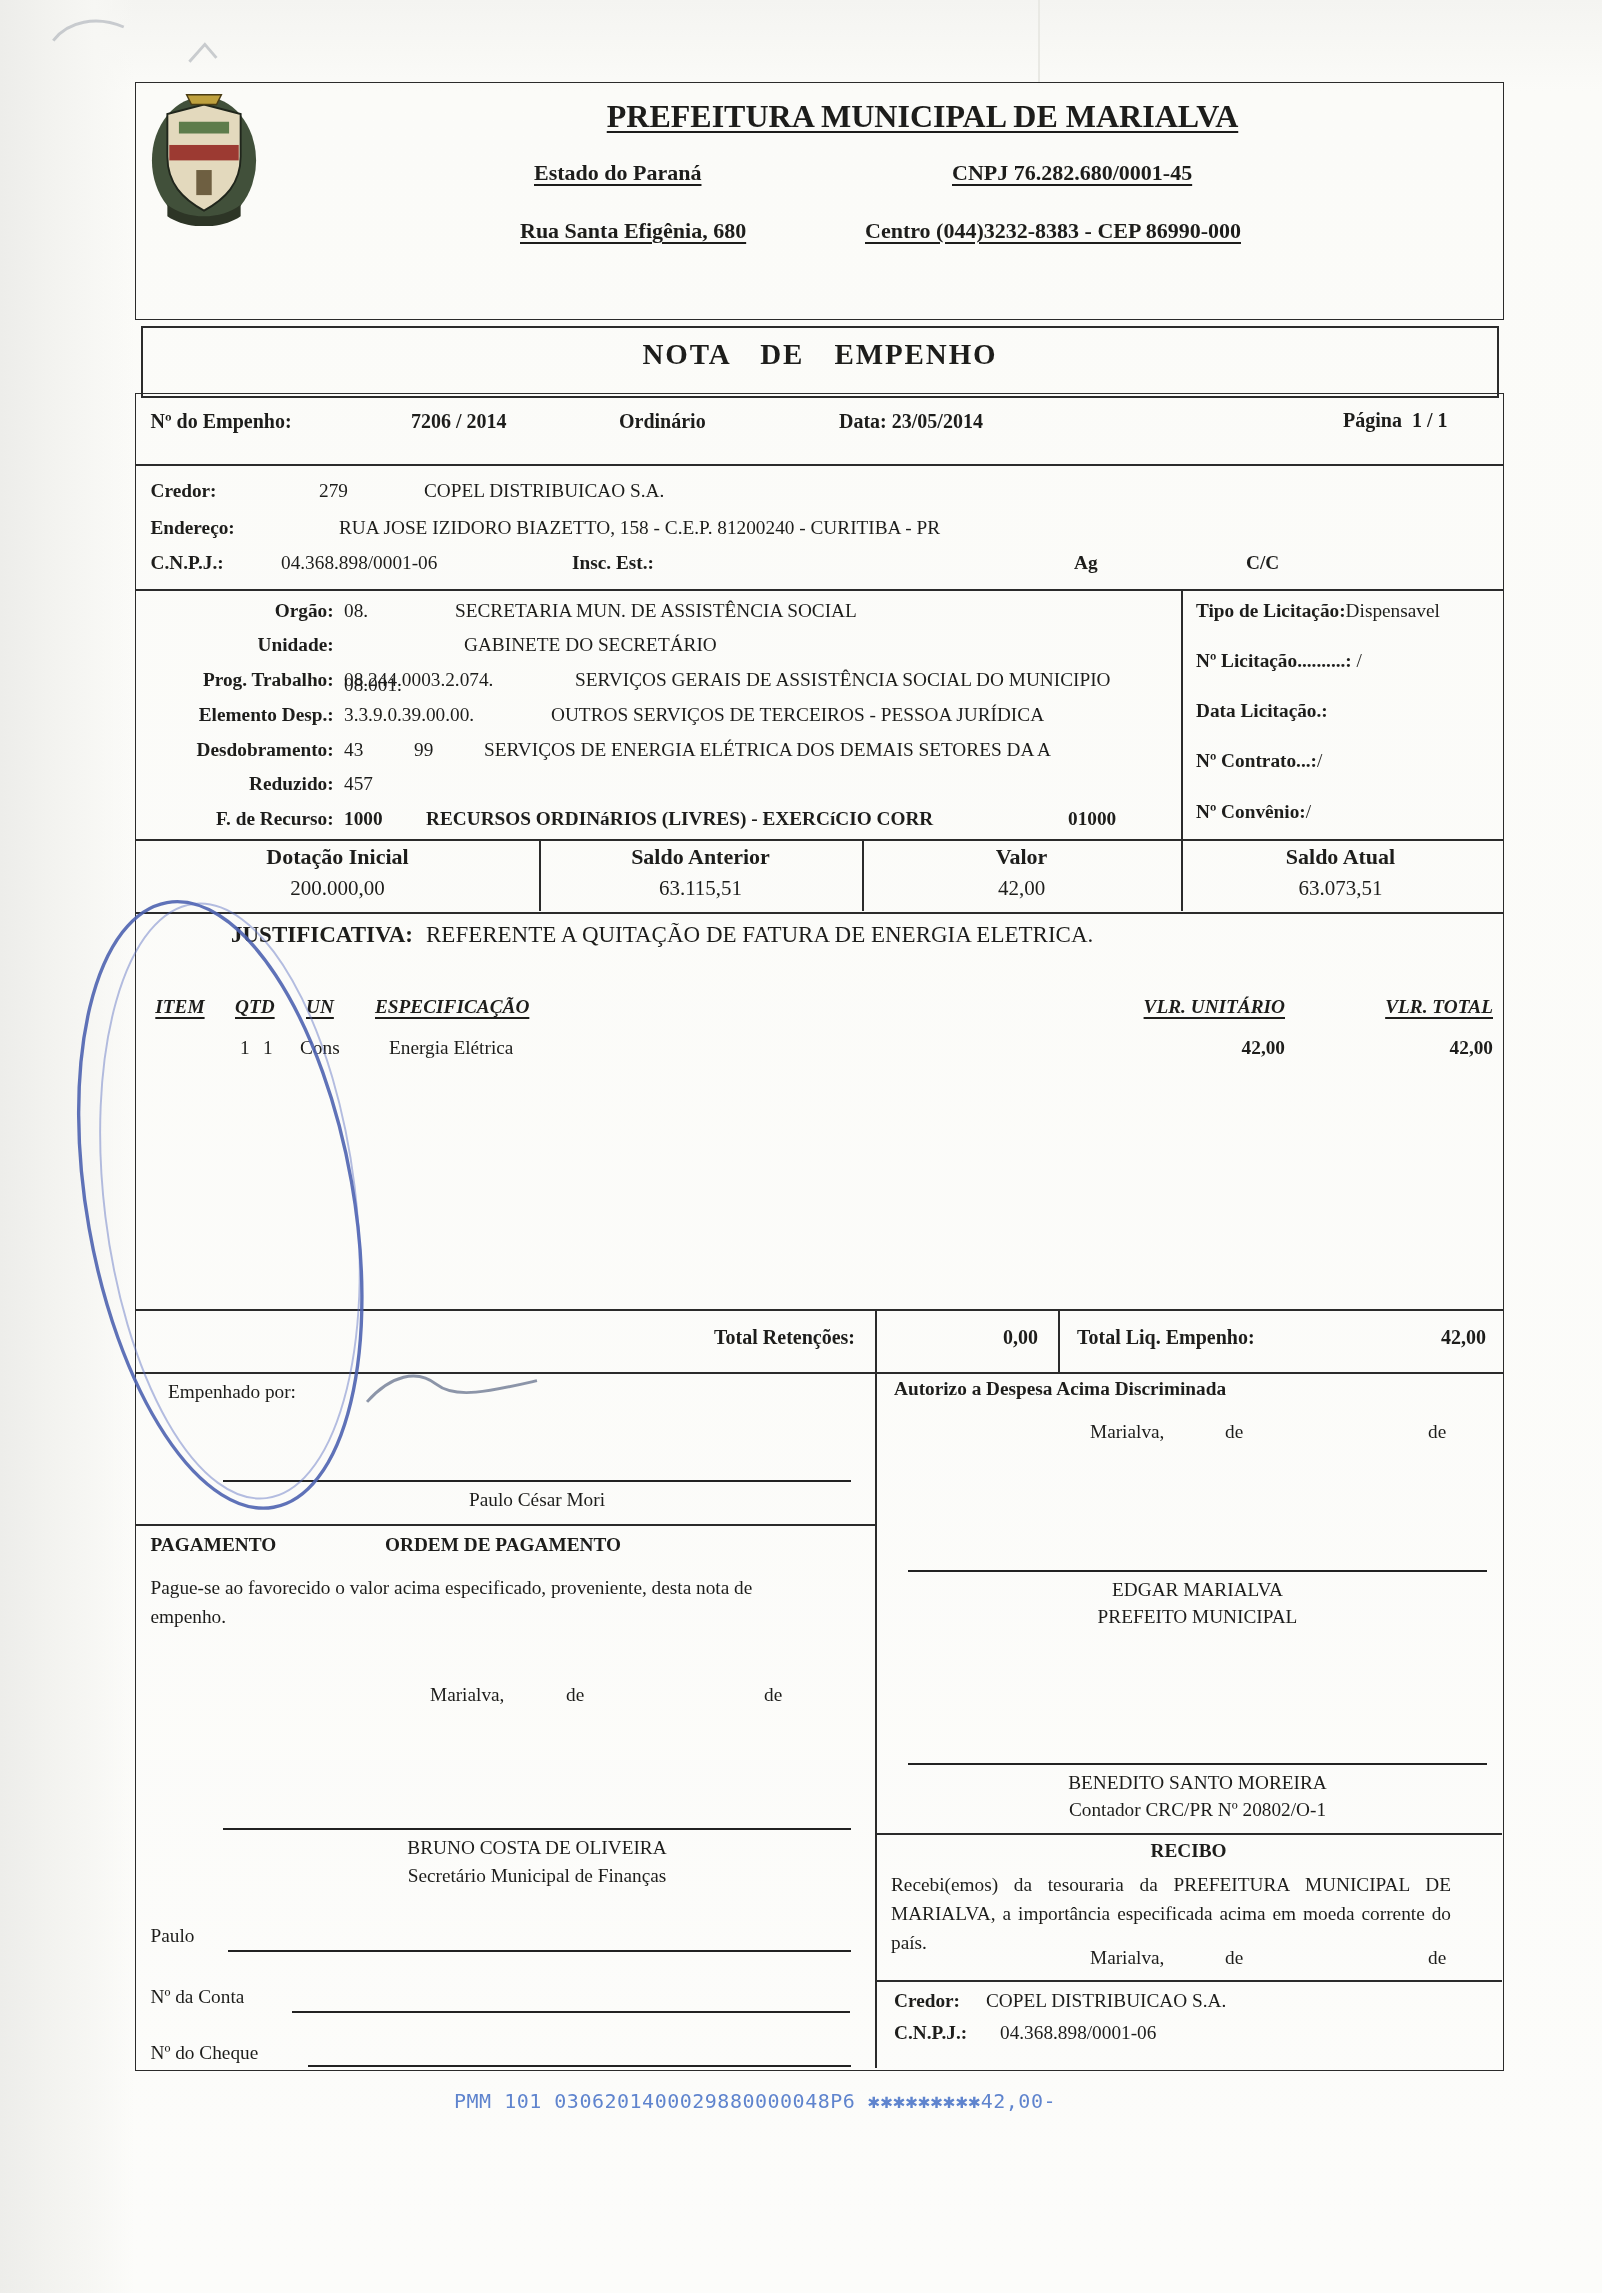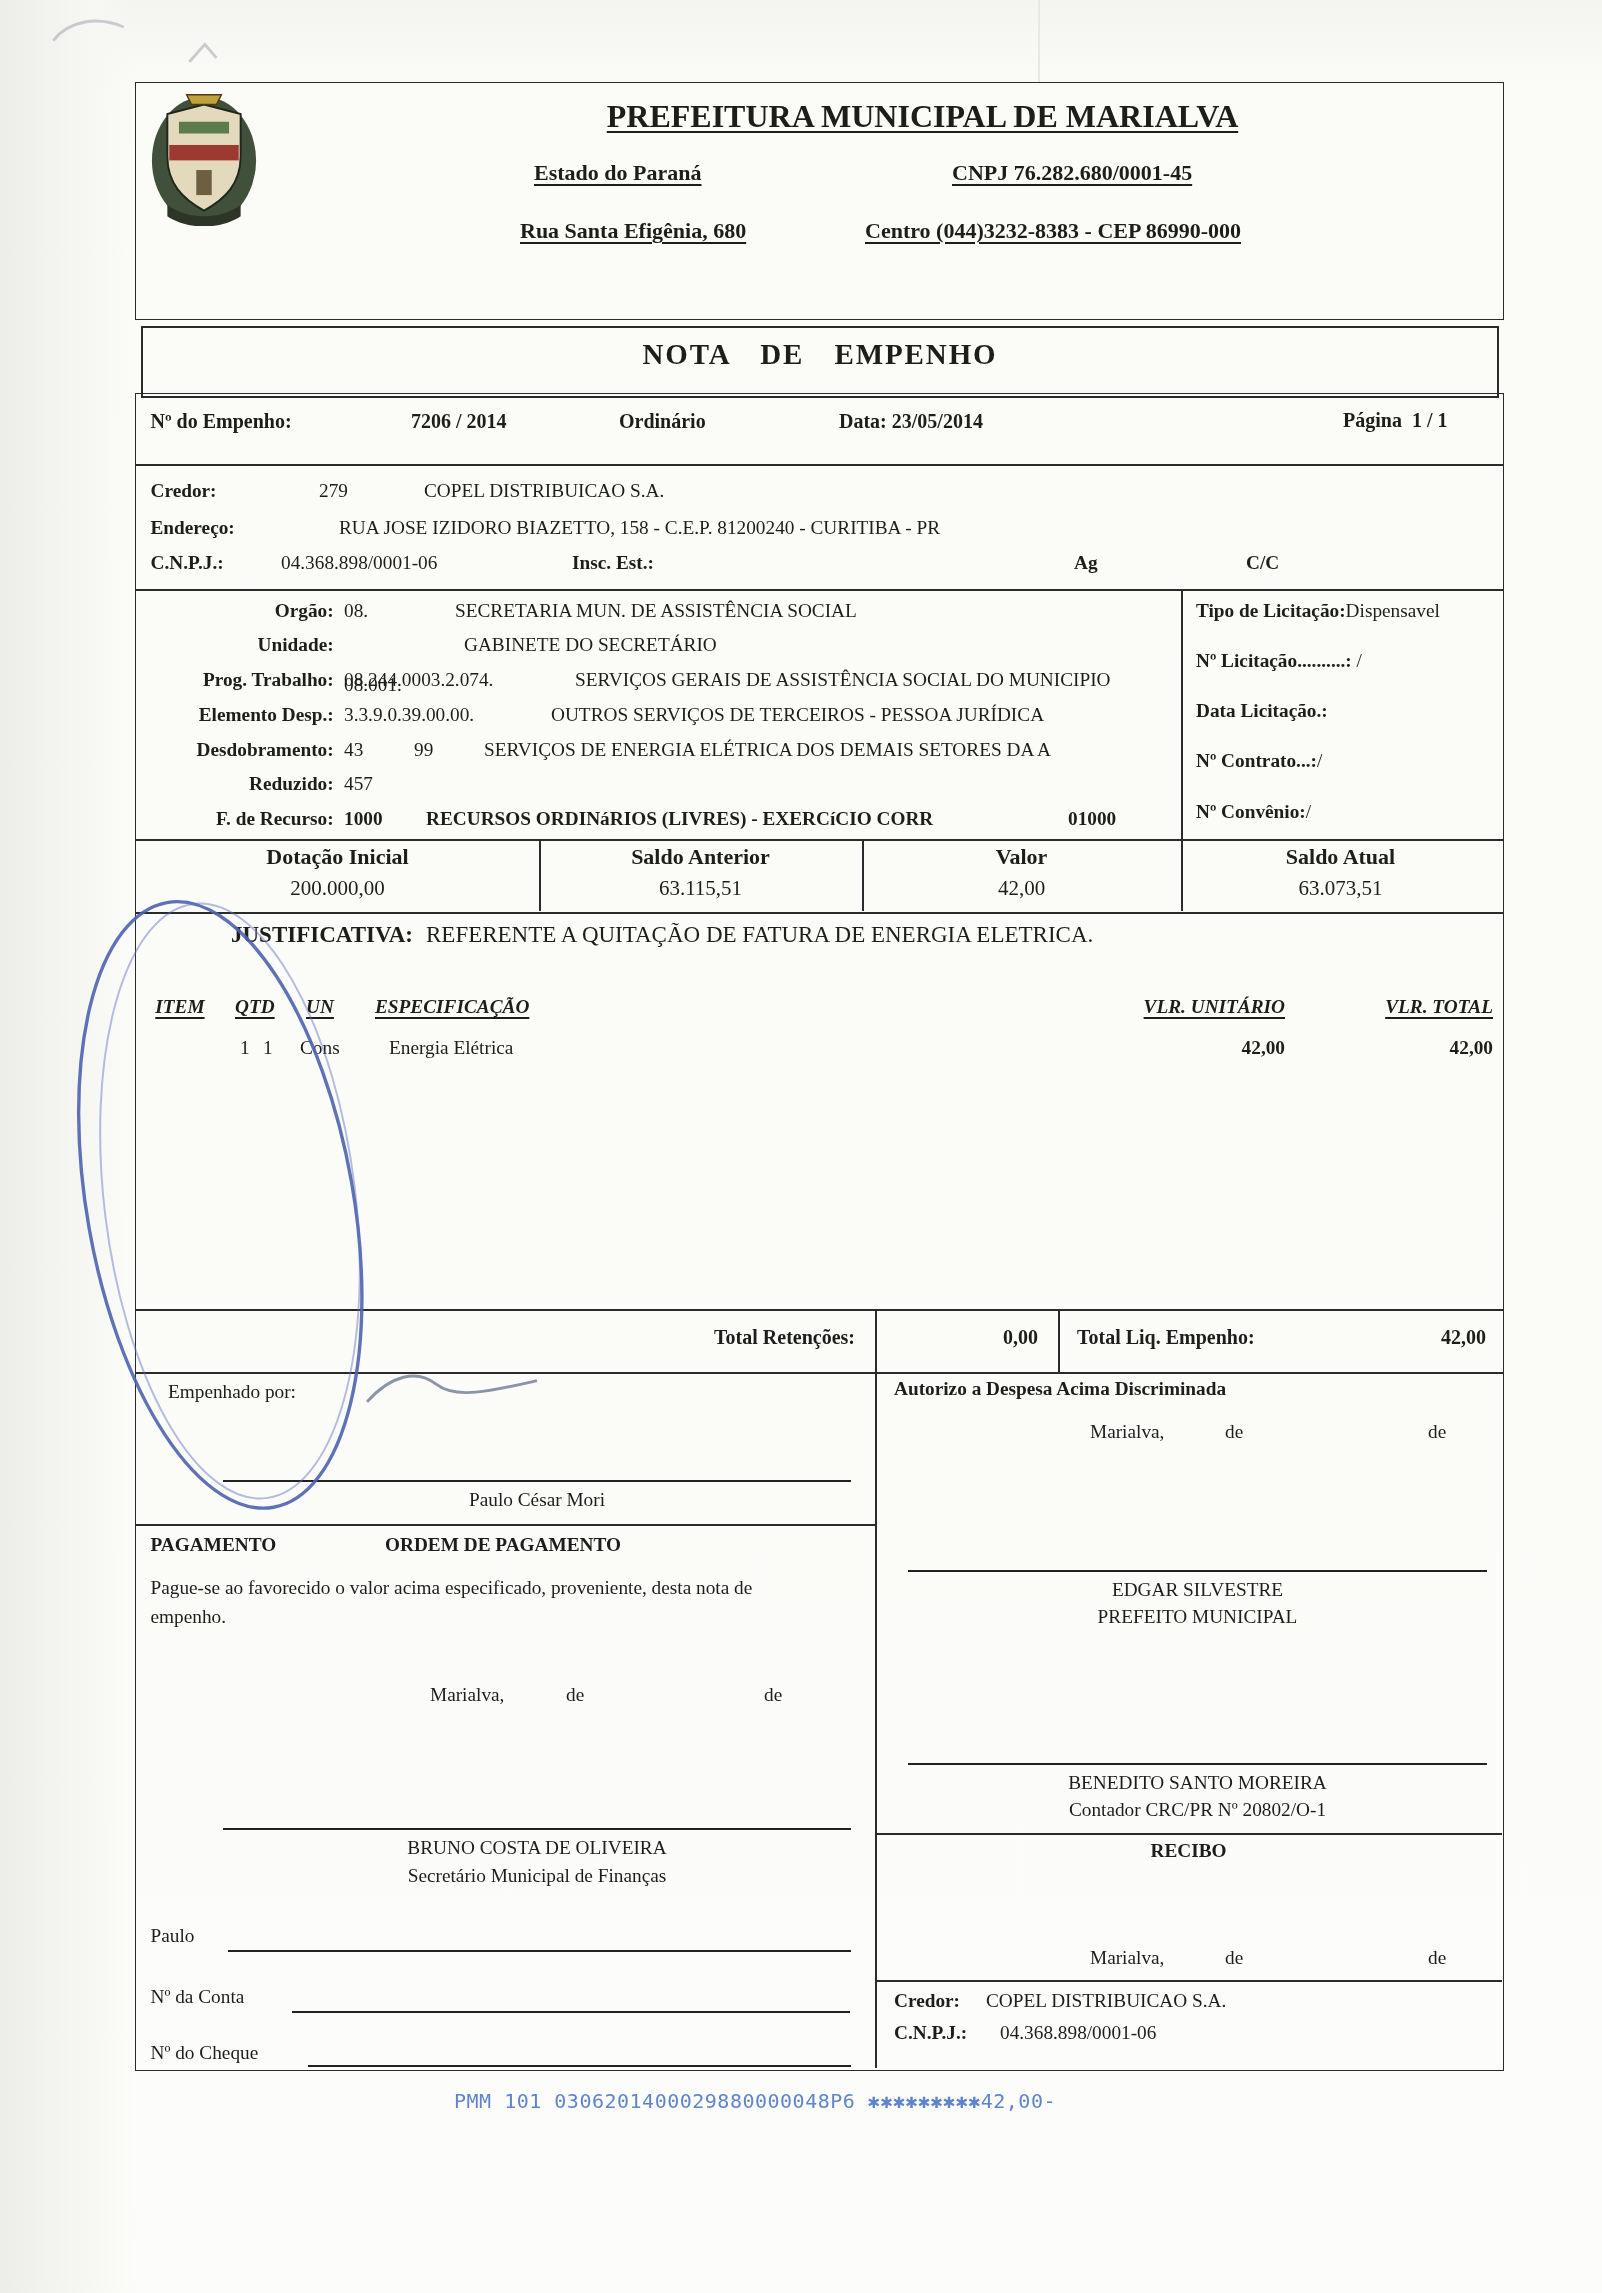--- a/index.html
+++ b/index.html
@@ -189,28 +189,29 @@
     <div class="sig" style="left:156px;top:1617px;width:558px;"></div>
     <span class="t" style="left:14.5px;top:1647px;">Nº do Cheque</span>
     <div class="sig" style="left:172px;top:1671px;width:543px;"></div>
 
     <span class="t b" style="left:758px;top:983px;">Autorizo a Despesa Acima Discriminada</span>
     <span class="t" style="left:954px;top:1026px;">Marialva,</span>
     <span class="t" style="left:1089px;top:1026px;">de</span>
     <span class="t" style="left:1292px;top:1026px;">de</span>
 
     <div class="sig" style="left:772px;top:1176px;width:579px;"></div>
-    <span class="t ctr" style="left:772px;top:1184px;width:579px;">EDGAR SILVESTRE</span>
+    <span class="t ctr" style="left:772px;top:1184px;width:579px;">EDGAR MARIALVA</span>
     <span class="t ctr" style="left:772px;top:1211px;width:579px;">PREFEITO MUNICIPAL</span>
 
     <div class="sig" style="left:772px;top:1369px;width:579px;"></div>
     <span class="t ctr" style="left:772px;top:1377px;width:579px;">BENEDITO SANTO MOREIRA</span>
     <span class="t ctr" style="left:772px;top:1404px;width:579px;">Contador CRC/PR Nº 20802/O-1</span>
 
     <span class="t b ctr" style="left:739px;top:1445px;width:627px;">RECIBO</span>
+    <div class="w" style="left:755px;top:1477px;width:560px;text-align:justify;">Recebi(emos) da tesouraria da PREFEITURA MUNICIPAL DE MARIALVA, a importância especificada acima em moeda corrente do país.</div>
     <span class="t" style="left:954px;top:1552px;">Marialva,</span>
     <span class="t" style="left:1089px;top:1552px;">de</span>
     <span class="t" style="left:1292px;top:1552px;">de</span>
 
     <span class="t b" style="left:758px;top:1595px;">Credor:</span>
     <span class="t" style="left:850px;top:1595px;">COPEL DISTRIBUICAO S.A.</span>
     <span class="t b" style="left:758px;top:1627px;">C.N.P.J.:</span>
     <span class="t" style="left:864px;top:1627px;">04.368.898/0001-06</span>
   </div>
 

